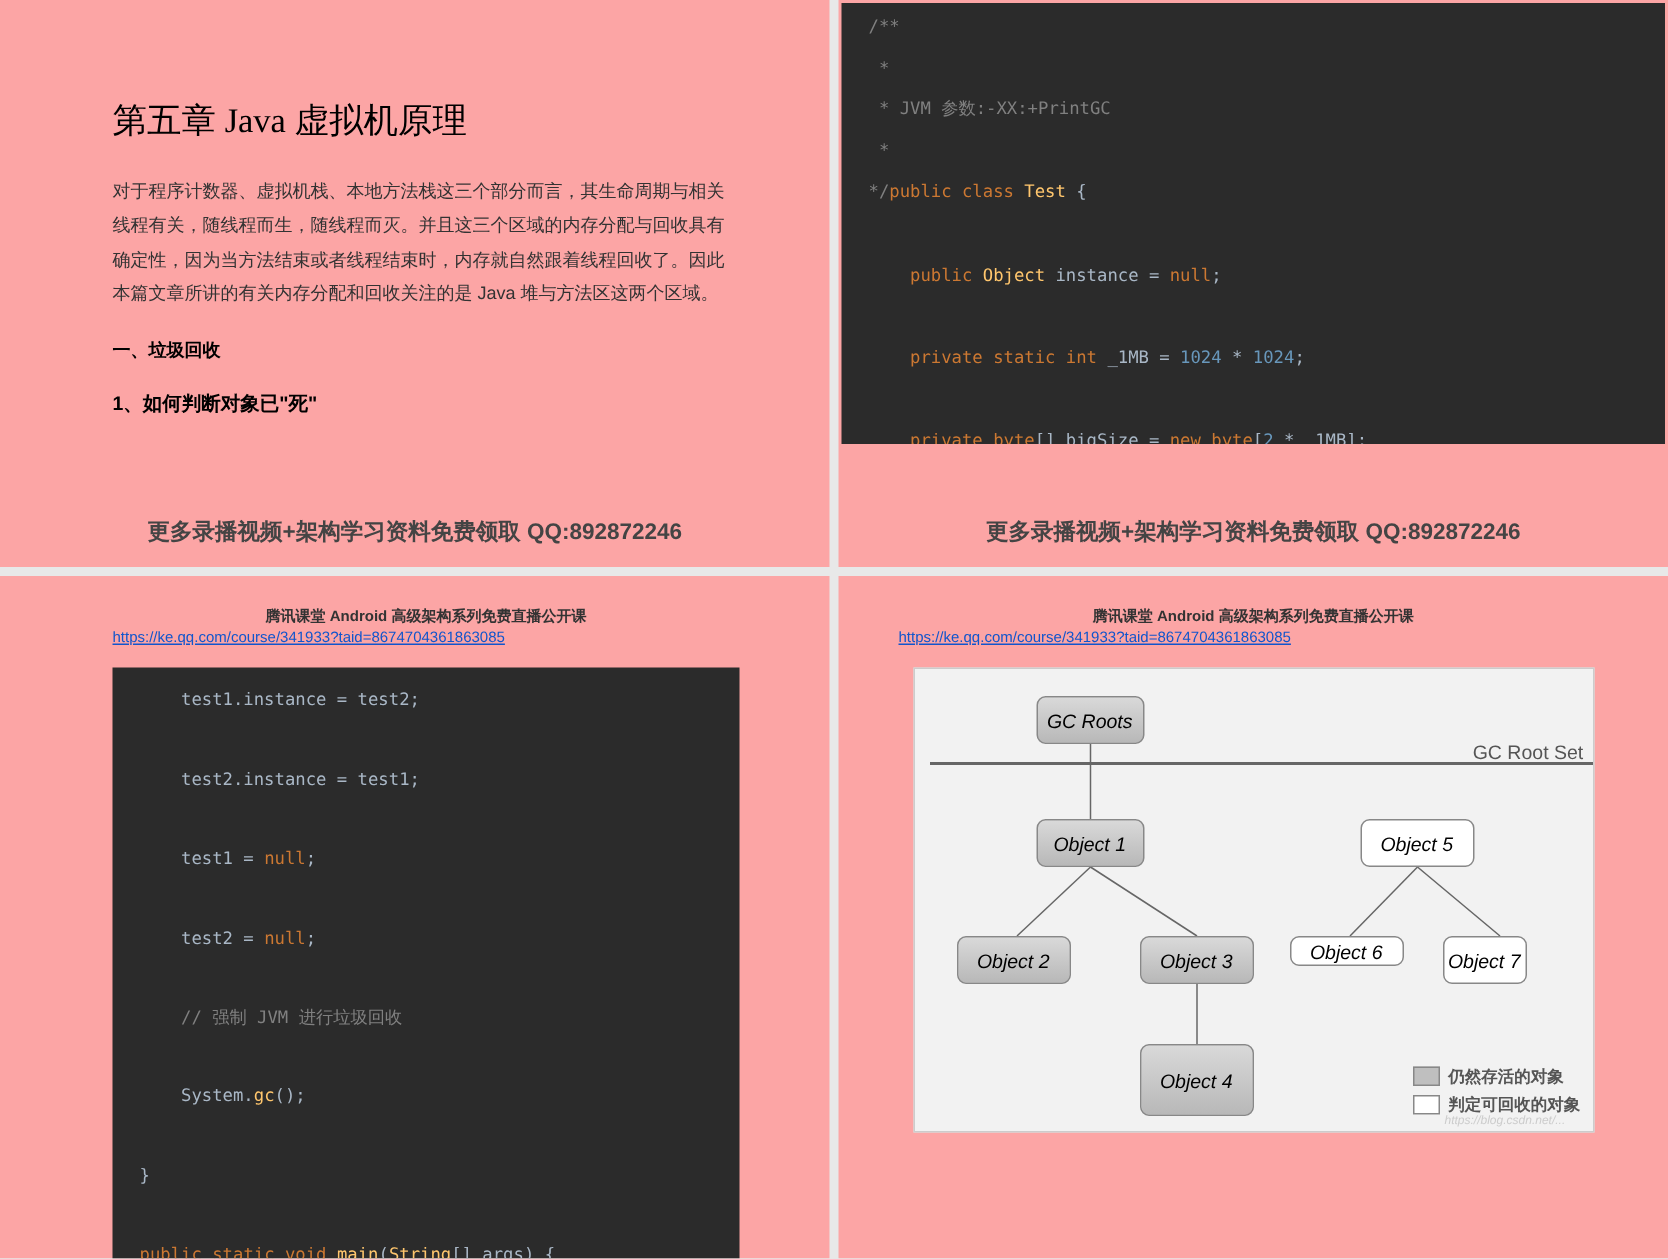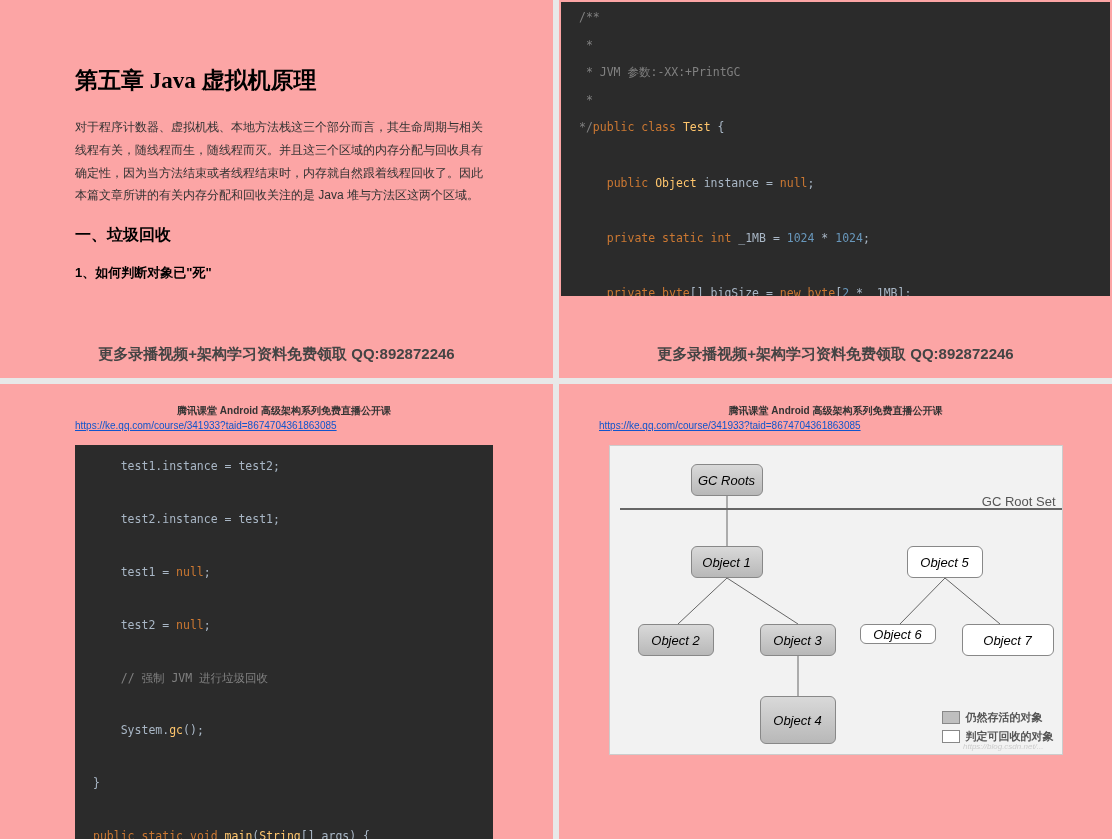--- a/index.html
+++ b/index.html
@@ -22,23 +22,23 @@
   background: #fca5a5;
   position: relative;
   overflow: hidden;
   padding: 0;
 }
 .p1 { padding: 65px 70px 20px 75px; }
 .p2 { padding: 2px 2px 20px 2px; }
 .p3 { padding: 20px 60px 0 75px; }
 .p4 { padding: 20px 40px 0 40px; }
 
-h1 { font-size: 23px; font-weight: bold; margin-bottom: 20px; font-family: SimSun, serif; }
+h1 { font-size: 23px; font-weight: normal; margin-bottom: 20px; font-family: SimSun, serif; }
 .body-text { font-size: 12px; line-height: 1.9; color: #333; margin-bottom: 15px; }
-h2 { font-size: 16px; font-weight: bold; margin-top: 18px; margin-bottom: 18px; }
+h2 { font-size: 12px; font-weight: bold; margin-top: 18px; margin-bottom: 18px; }
 h3 { font-size: 13px; font-weight: bold; margin-top: 14px; margin-bottom: 14px; }
 .footer-note {
   position: absolute;
   bottom: 14px;
   left: 0;
   right: 0;
   text-align: center;
   font-size: 15px;
   color: #444;
   font-weight: bold;
@@ -211,21 +211,21 @@
         <line x1="335" y1="132" x2="290" y2="178" stroke="#666" stroke-width="1"></line>
         <line x1="335" y1="132" x2="390" y2="178" stroke="#666" stroke-width="1"></line>
       </svg>
       <div class="node dark" style="left:81px;top:18px;width:72px;height:32px">GC Roots</div>
       <div class="node dark" style="left:81px;top:100px;width:72px;height:32px">Object  1</div>
       <div class="node dark" style="left:28px;top:178px;width:76px;height:32px">Object  2</div>
       <div class="node dark" style="left:150px;top:178px;width:76px;height:32px">Object  3</div>
       <div class="node dark" style="left:150px;top:250px;width:76px;height:48px">Object  4</div>
       <div class="node wht" style="left:297px;top:100px;width:76px;height:32px">Object  5</div>
       <div class="node wht" style="left:250px;top:178px;width:76px;height:20px">Object  6</div>
-      <div class="node wht" style="left:352px;top:178px;width:92px;height:32px">Object  7</div>
+      <div class="node wht" style="left:352px;top:178px;width:56px;height:32px">Object  7</div>
 
       <div class="legend">
         <div class="legend-row">
           <div class="legend-sw dark"></div>
           <span>仍然存活的对象</span>
         </div>
         <div class="legend-row">
           <div class="legend-sw wht"></div>
           <span>判定可回收的对象</span>
         </div>

